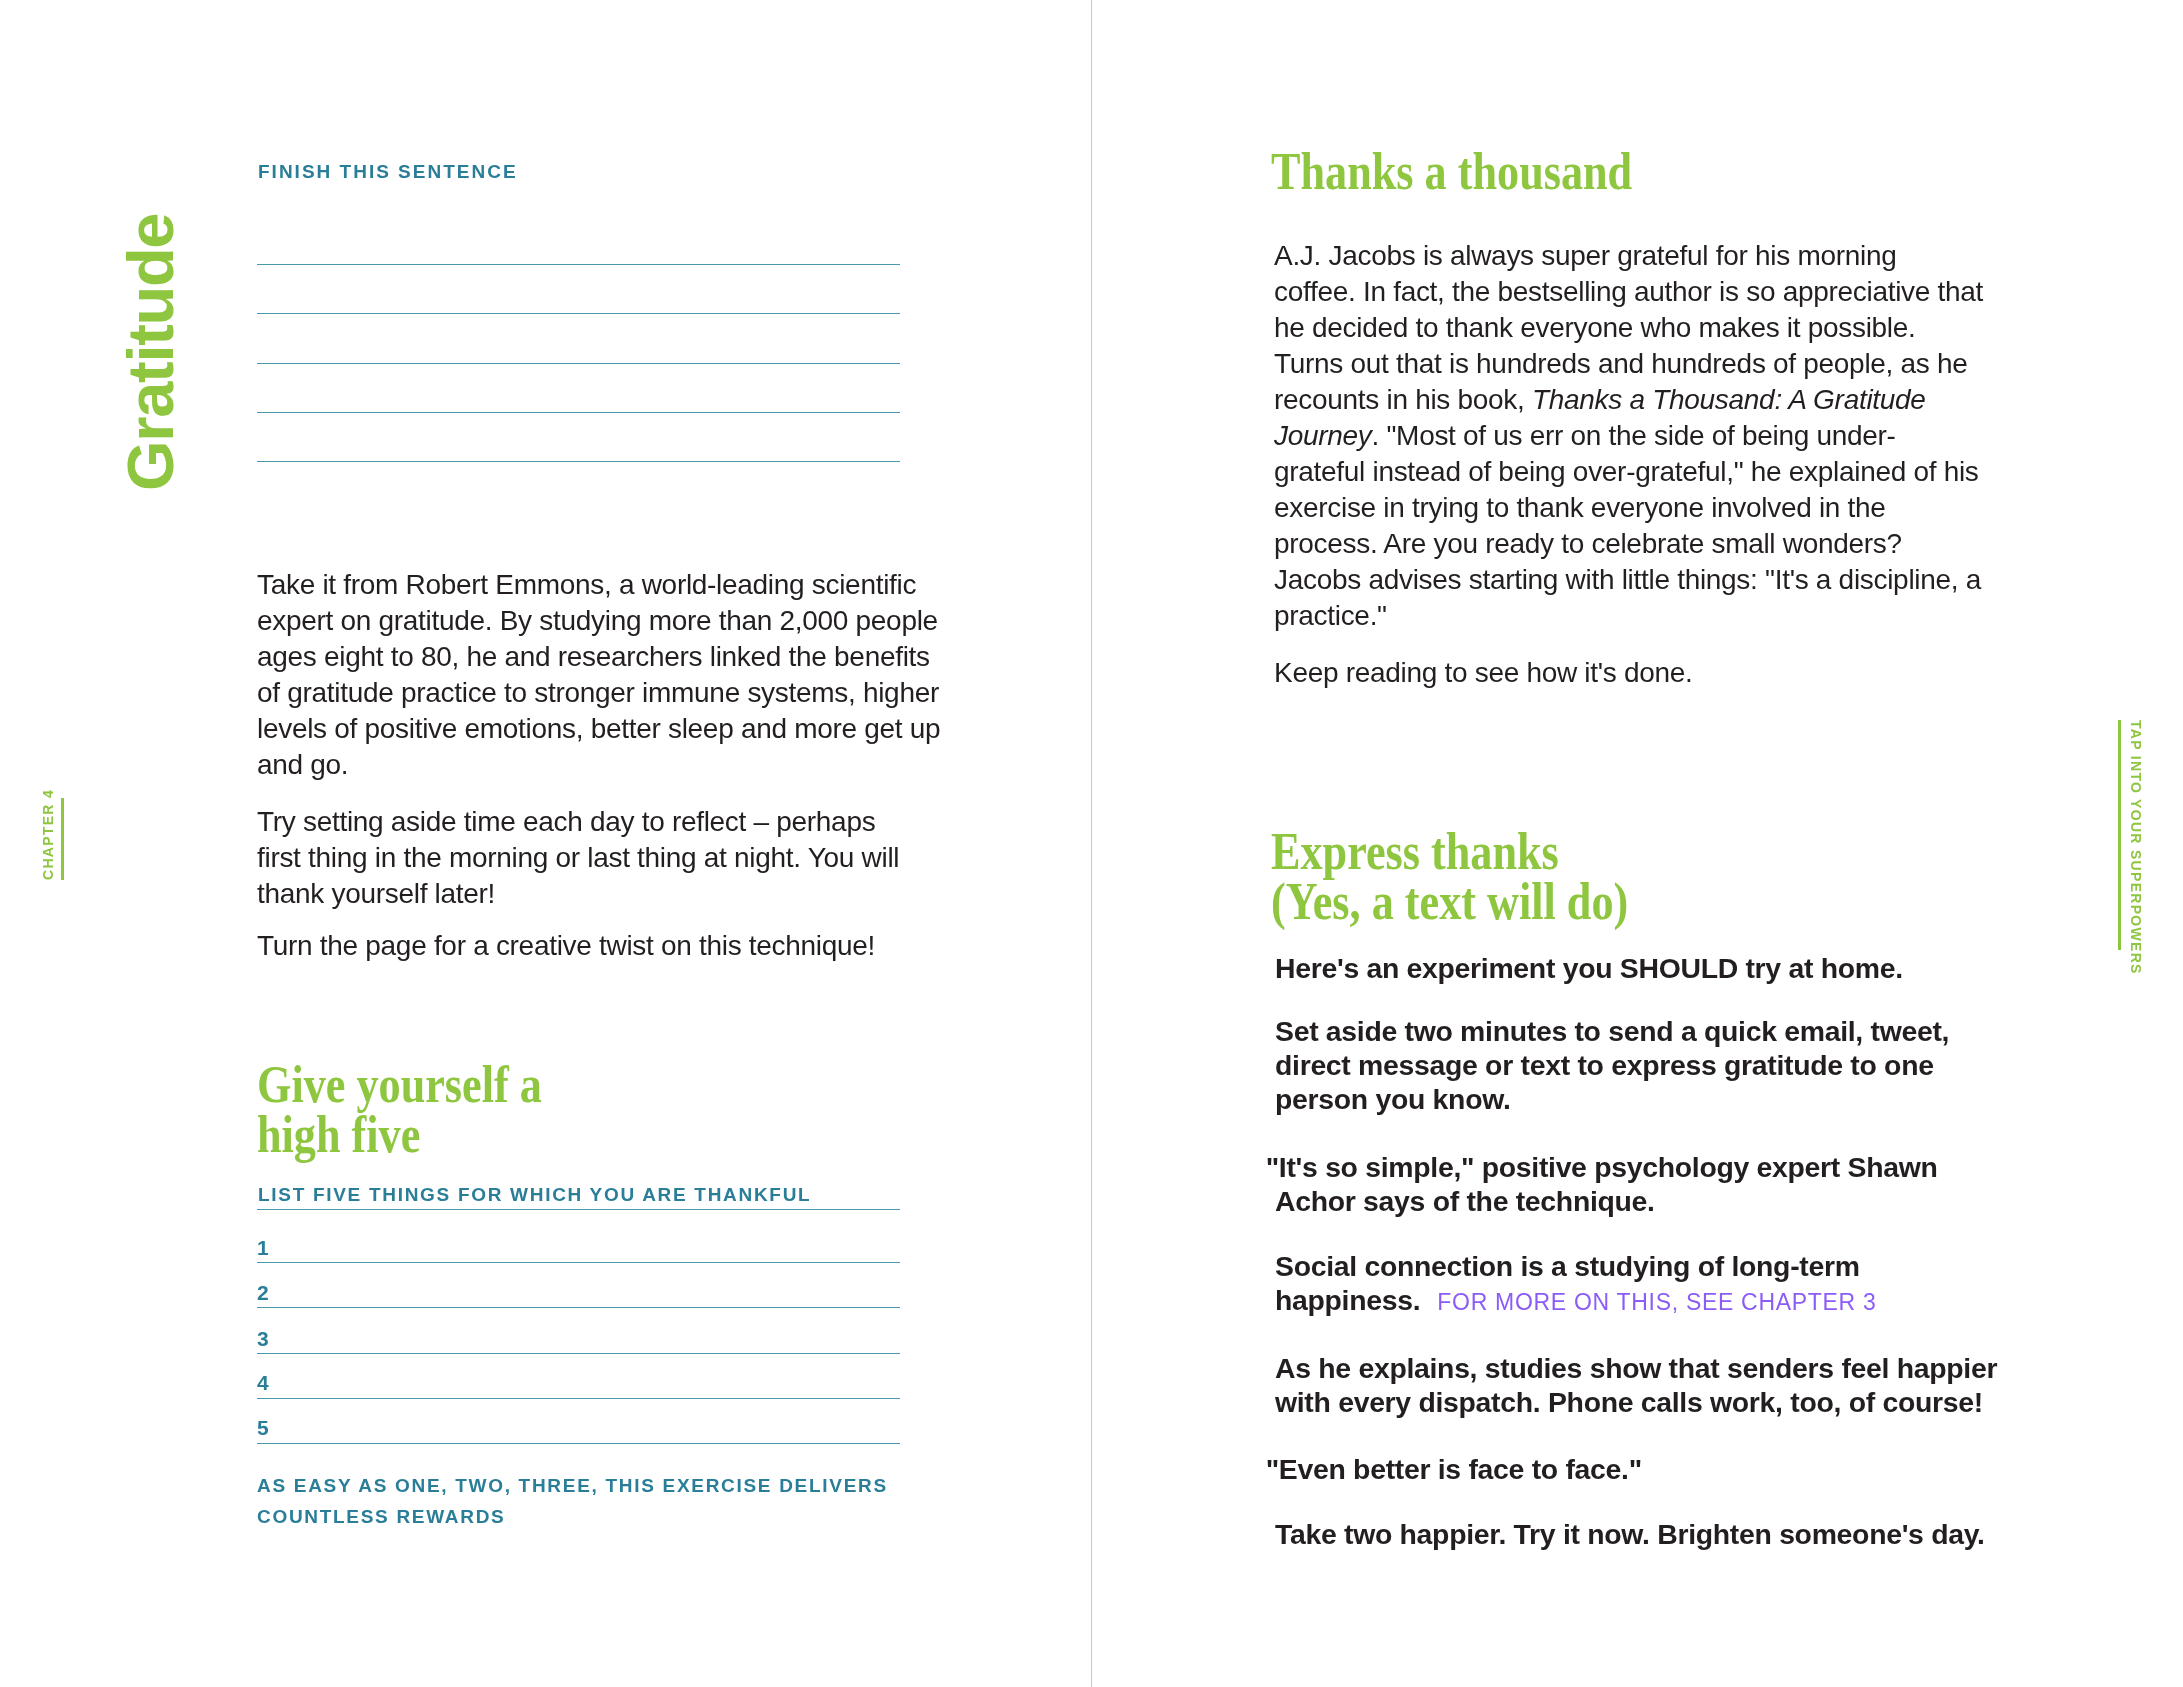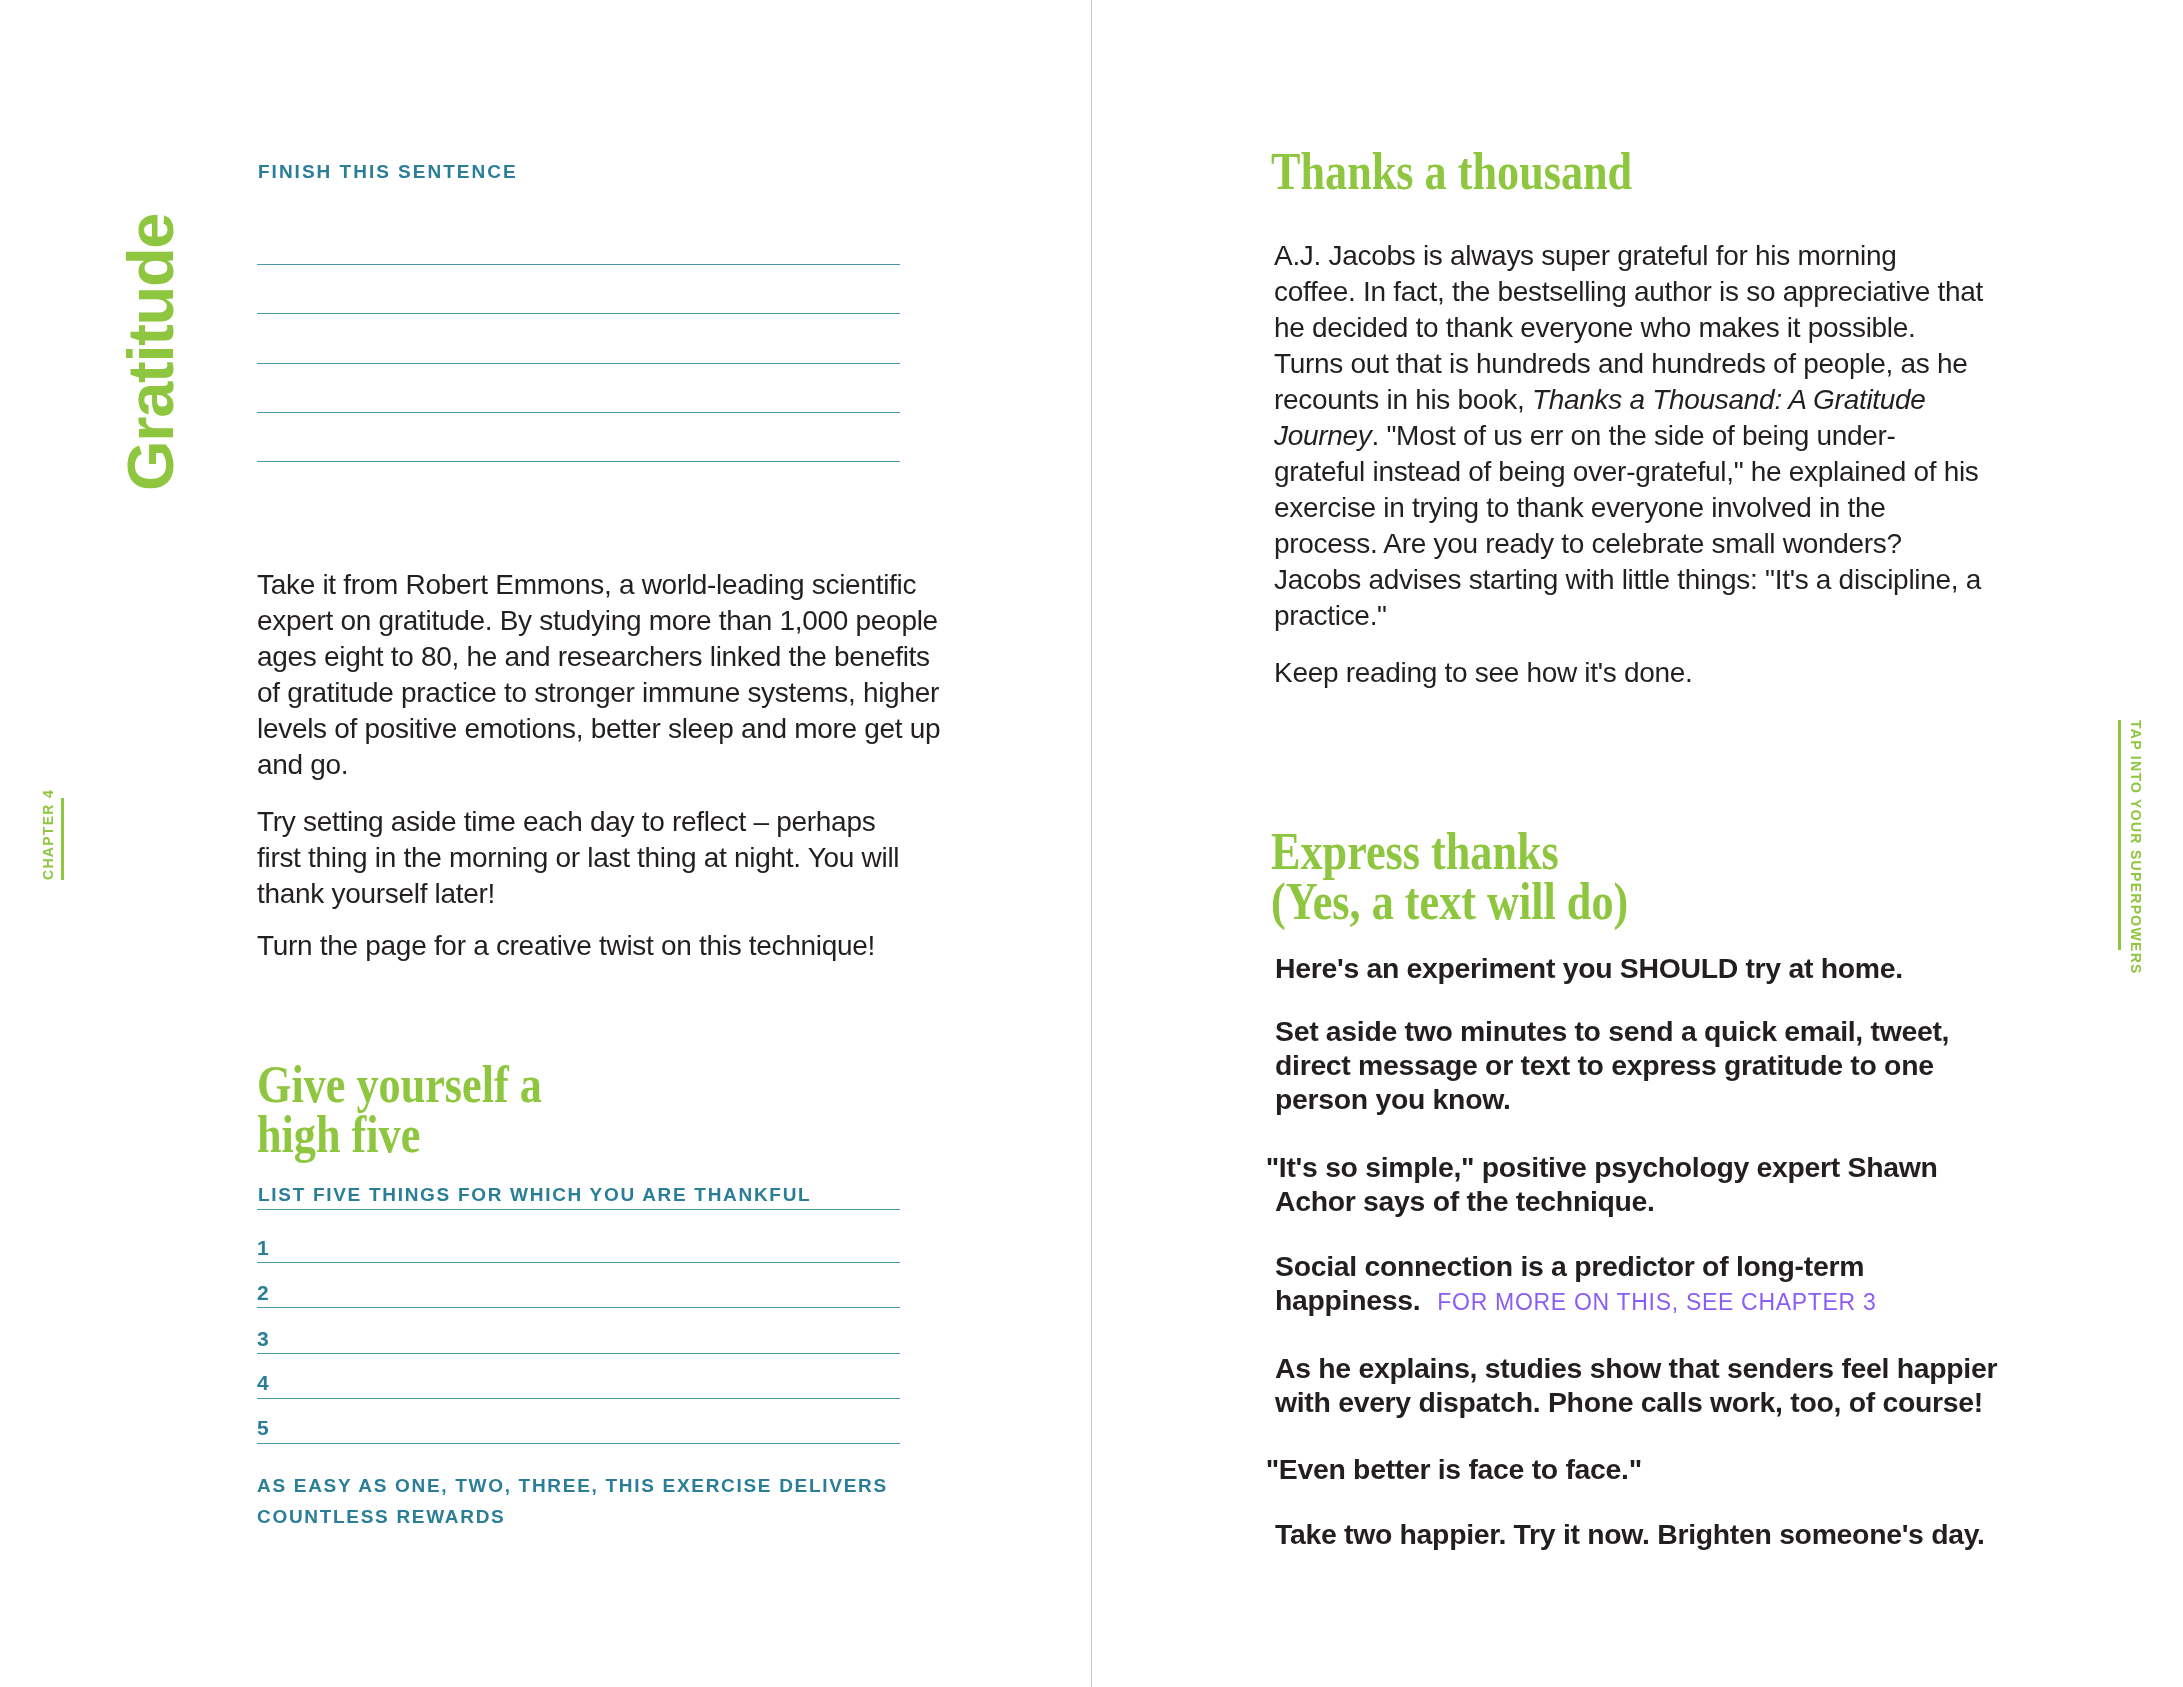--- a/index.html
+++ b/index.html
@@ -75,21 +75,21 @@
 
   <div class="teal-label" style="left:258px;top:161px;">FINISH THIS SENTENCE</div>
 
 
   <div class="rule" style="top:264px;"></div>
   <div class="rule" style="top:313px;"></div>
   <div class="rule" style="top:363px;"></div>
   <div class="rule" style="top:412px;"></div>
   <div class="rule" style="top:461px;"></div>
 
-  <div class="body-p" style="left:257px;top:559px;width:691px;">Take it from Robert Emmons, a world-leading scientific expert on gratitude. By studying more than 1,000 people ages eight to 80, he and researchers linked the benefits of gratitude practice to stronger immune systems, higher levels of positive emotions, better sleep and more get up and go.</div>
+  <div class="body-p" style="left:257px;top:559px;width:691px;">Take it from Robert Emmons, a world-leading scientific expert on gratitude. By studying more than 2,000 people ages eight to 80, he and researchers linked the benefits of gratitude practice to stronger immune systems, higher levels of positive emotions, better sleep and more get up and go.</div>
   <div class="body-p" style="left:257px;top:796px;width:662px;">Try setting aside time each day to reflect – perhaps first thing in the morning or last thing at night. You will thank yourself later!</div>
   <div class="body-p" style="left:257px;top:920px;width:691px;">Turn the page for a creative twist on this technique!</div>
 
   <div class="gh" style="left:257px;top:1060px;">
     <div>Give yourself a</div>
     <div>high five</div>
   </div>
 
   <div class="teal-label" style="left:258px;top:1184px;letter-spacing:1.7px;">LIST FIVE THINGS FOR WHICH YOU ARE THANKFUL</div>
   <div class="rule" style="top:1209px;"></div>
@@ -137,21 +137,21 @@
     <div>(Yes, a text will do)</div>
   </div>
 
   <div class="sb" style="left:183px;top:1014px;width:718px;">Set aside two minutes to send a quick email, tweet, direct message or text to express gratitude to one person you know.</div>
 
   <div class="sb" style="left:183px;top:951px;width:741px;">Here's an experiment you SHOULD try at home.</div>
 
   <div class="sb hang" style="left:183px;top:1150px;width:718px;">"It's so simple," positive psychology expert Shawn Achor says of the technique.</div>
 
   <div class="sb" style="left:183px;top:1249px;width:741px;">
-    <span>Social connection is a predictor of long-term happiness.</span><span class="note">FOR MORE ON THIS, SEE CHAPTER 3</span>
+    <span>Social connection is a studying of long-term happiness.</span><span class="note">FOR MORE ON THIS, SEE CHAPTER 3</span>
   </div>
 
   <div class="sb" style="left:183px;top:1351px;width:748px;">As he explains, studies show that senders feel happier with every dispatch. Phone calls work, too, of course!</div>
 
   <div class="sb hang" style="left:183px;top:1452px;width:741px;">"Even better is face to face."</div>
 
   <div class="sb" style="left:183px;top:1517px;width:748px;">Take two happier. Try it now. Brighten someone's day.</div>
 
 </div>
 

